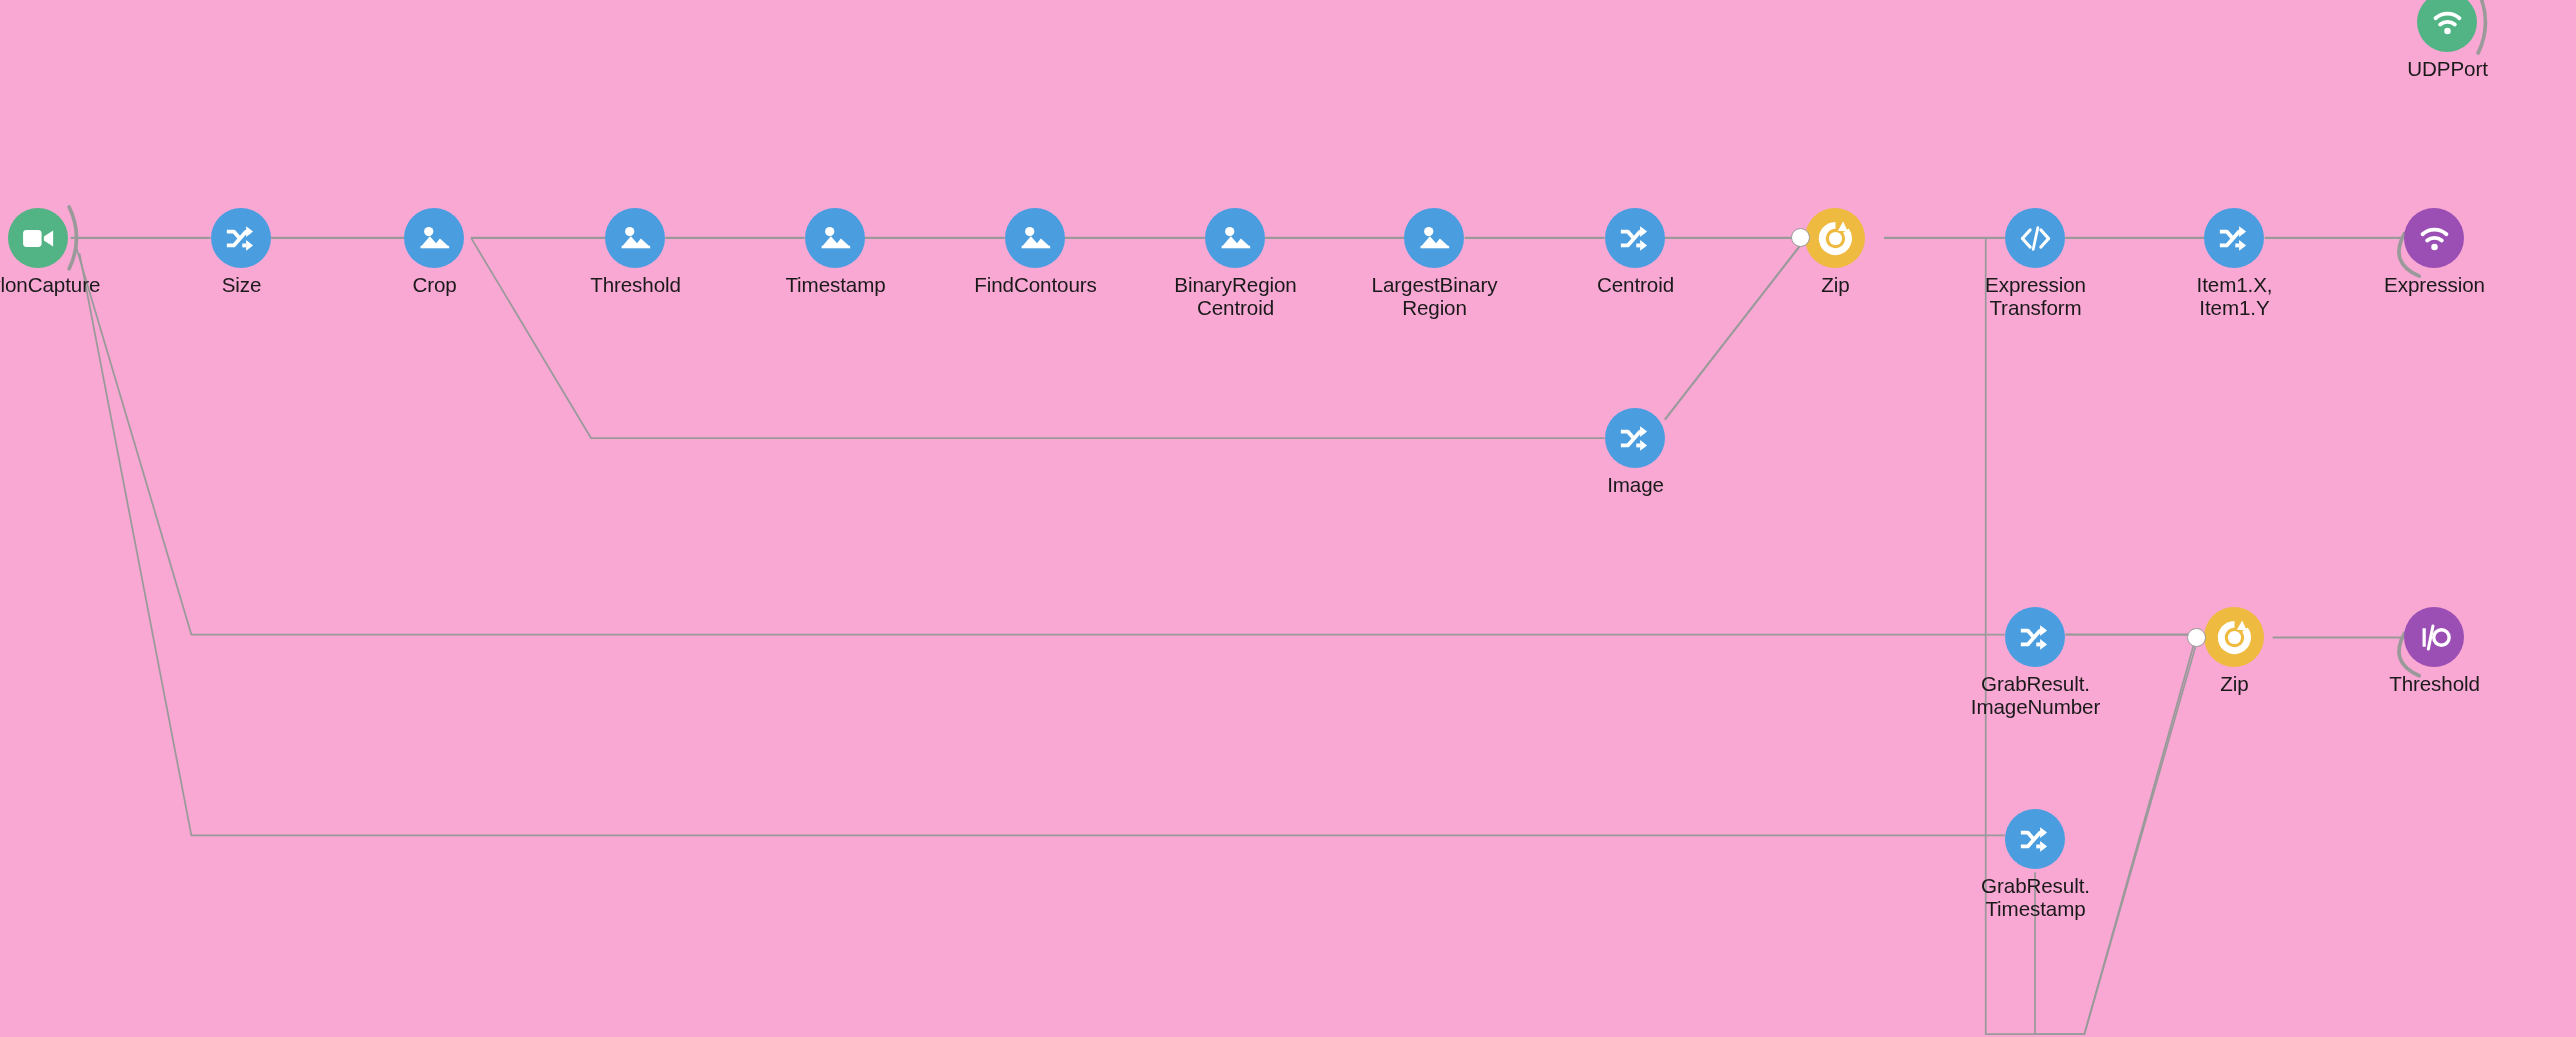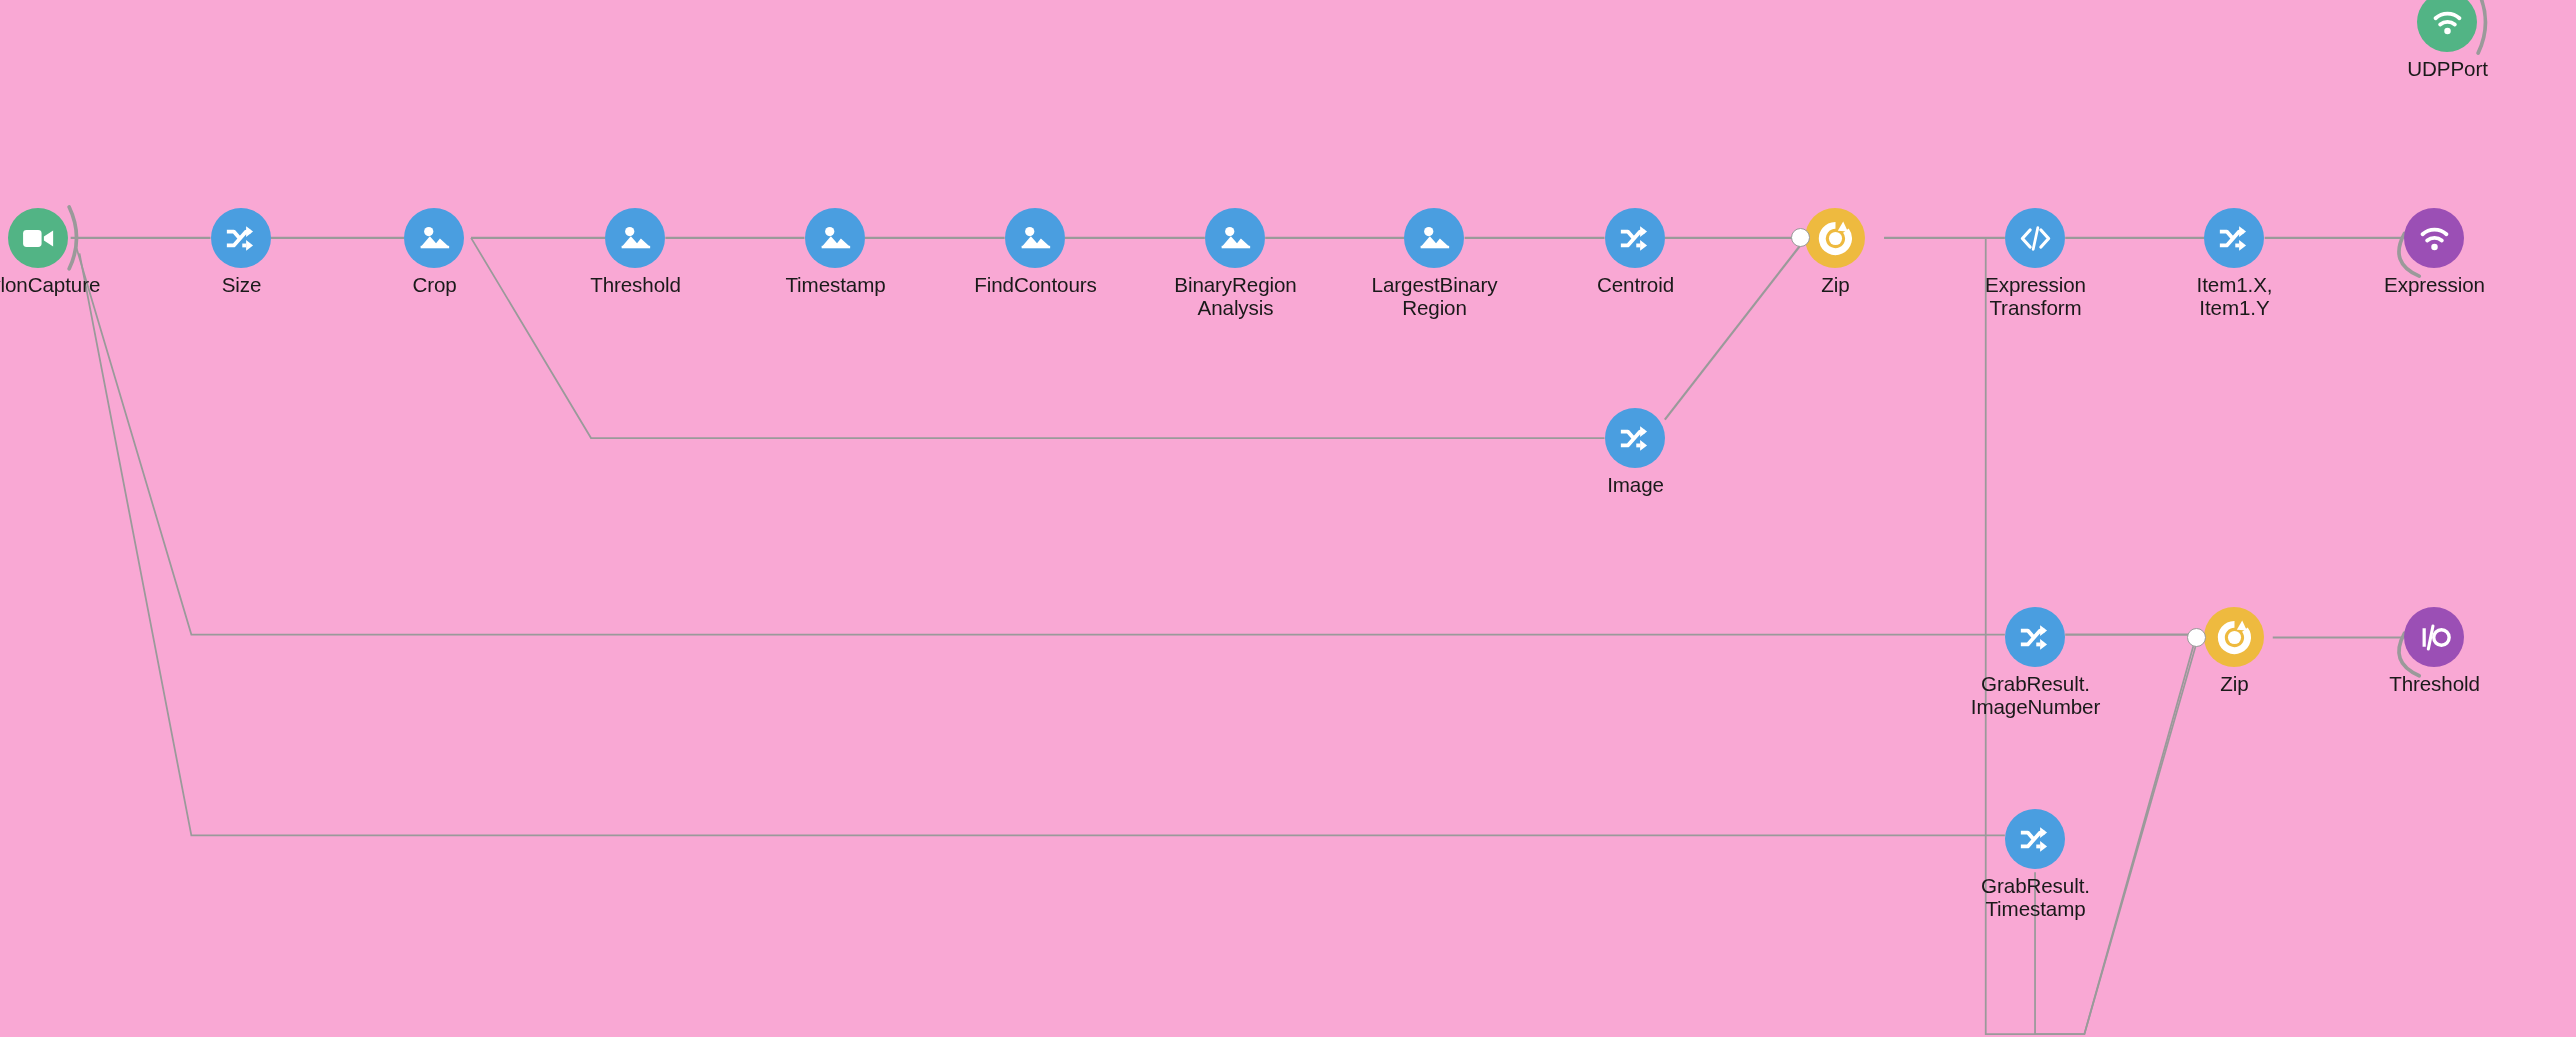--- a/index.html
+++ b/index.html
@@ -175,21 +175,21 @@
       </div>
       <div class="node" style="left: 1235px; top: 238px;">
         <div class="node-bubble" style="background: rgb(74, 158, 224);">
           <svg width="37" height="37" viewBox="0 0 48 48" fill="#ffffff">
             <circle cx="16.5" cy="15" r="6" fill="#fff"></circle>
             <path d="M6 35 L18 21 L26 30 L31 24 L43 35 Z" fill="#fff"></path>
             <rect x="6" y="33.5" width="37" height="3.2" fill="#fff"></rect>
           </svg>
         </div>
         <div class="node-label">BinaryRegion
-Analysis</div>
+Centroid</div>
       </div>
       <div class="node" style="left: 1434px; top: 238px;">
         <div class="node-bubble" style="background: rgb(74, 158, 224);">
           <svg width="37" height="37" viewBox="0 0 48 48" fill="#ffffff">
             <circle cx="16.5" cy="15" r="6" fill="#fff"></circle>
             <path d="M6 35 L18 21 L26 30 L31 24 L43 35 Z" fill="#fff"></path>
             <rect x="6" y="33.5" width="37" height="3.2" fill="#fff"></rect>
           </svg>
         </div>
         <div class="node-label">LargestBinary

